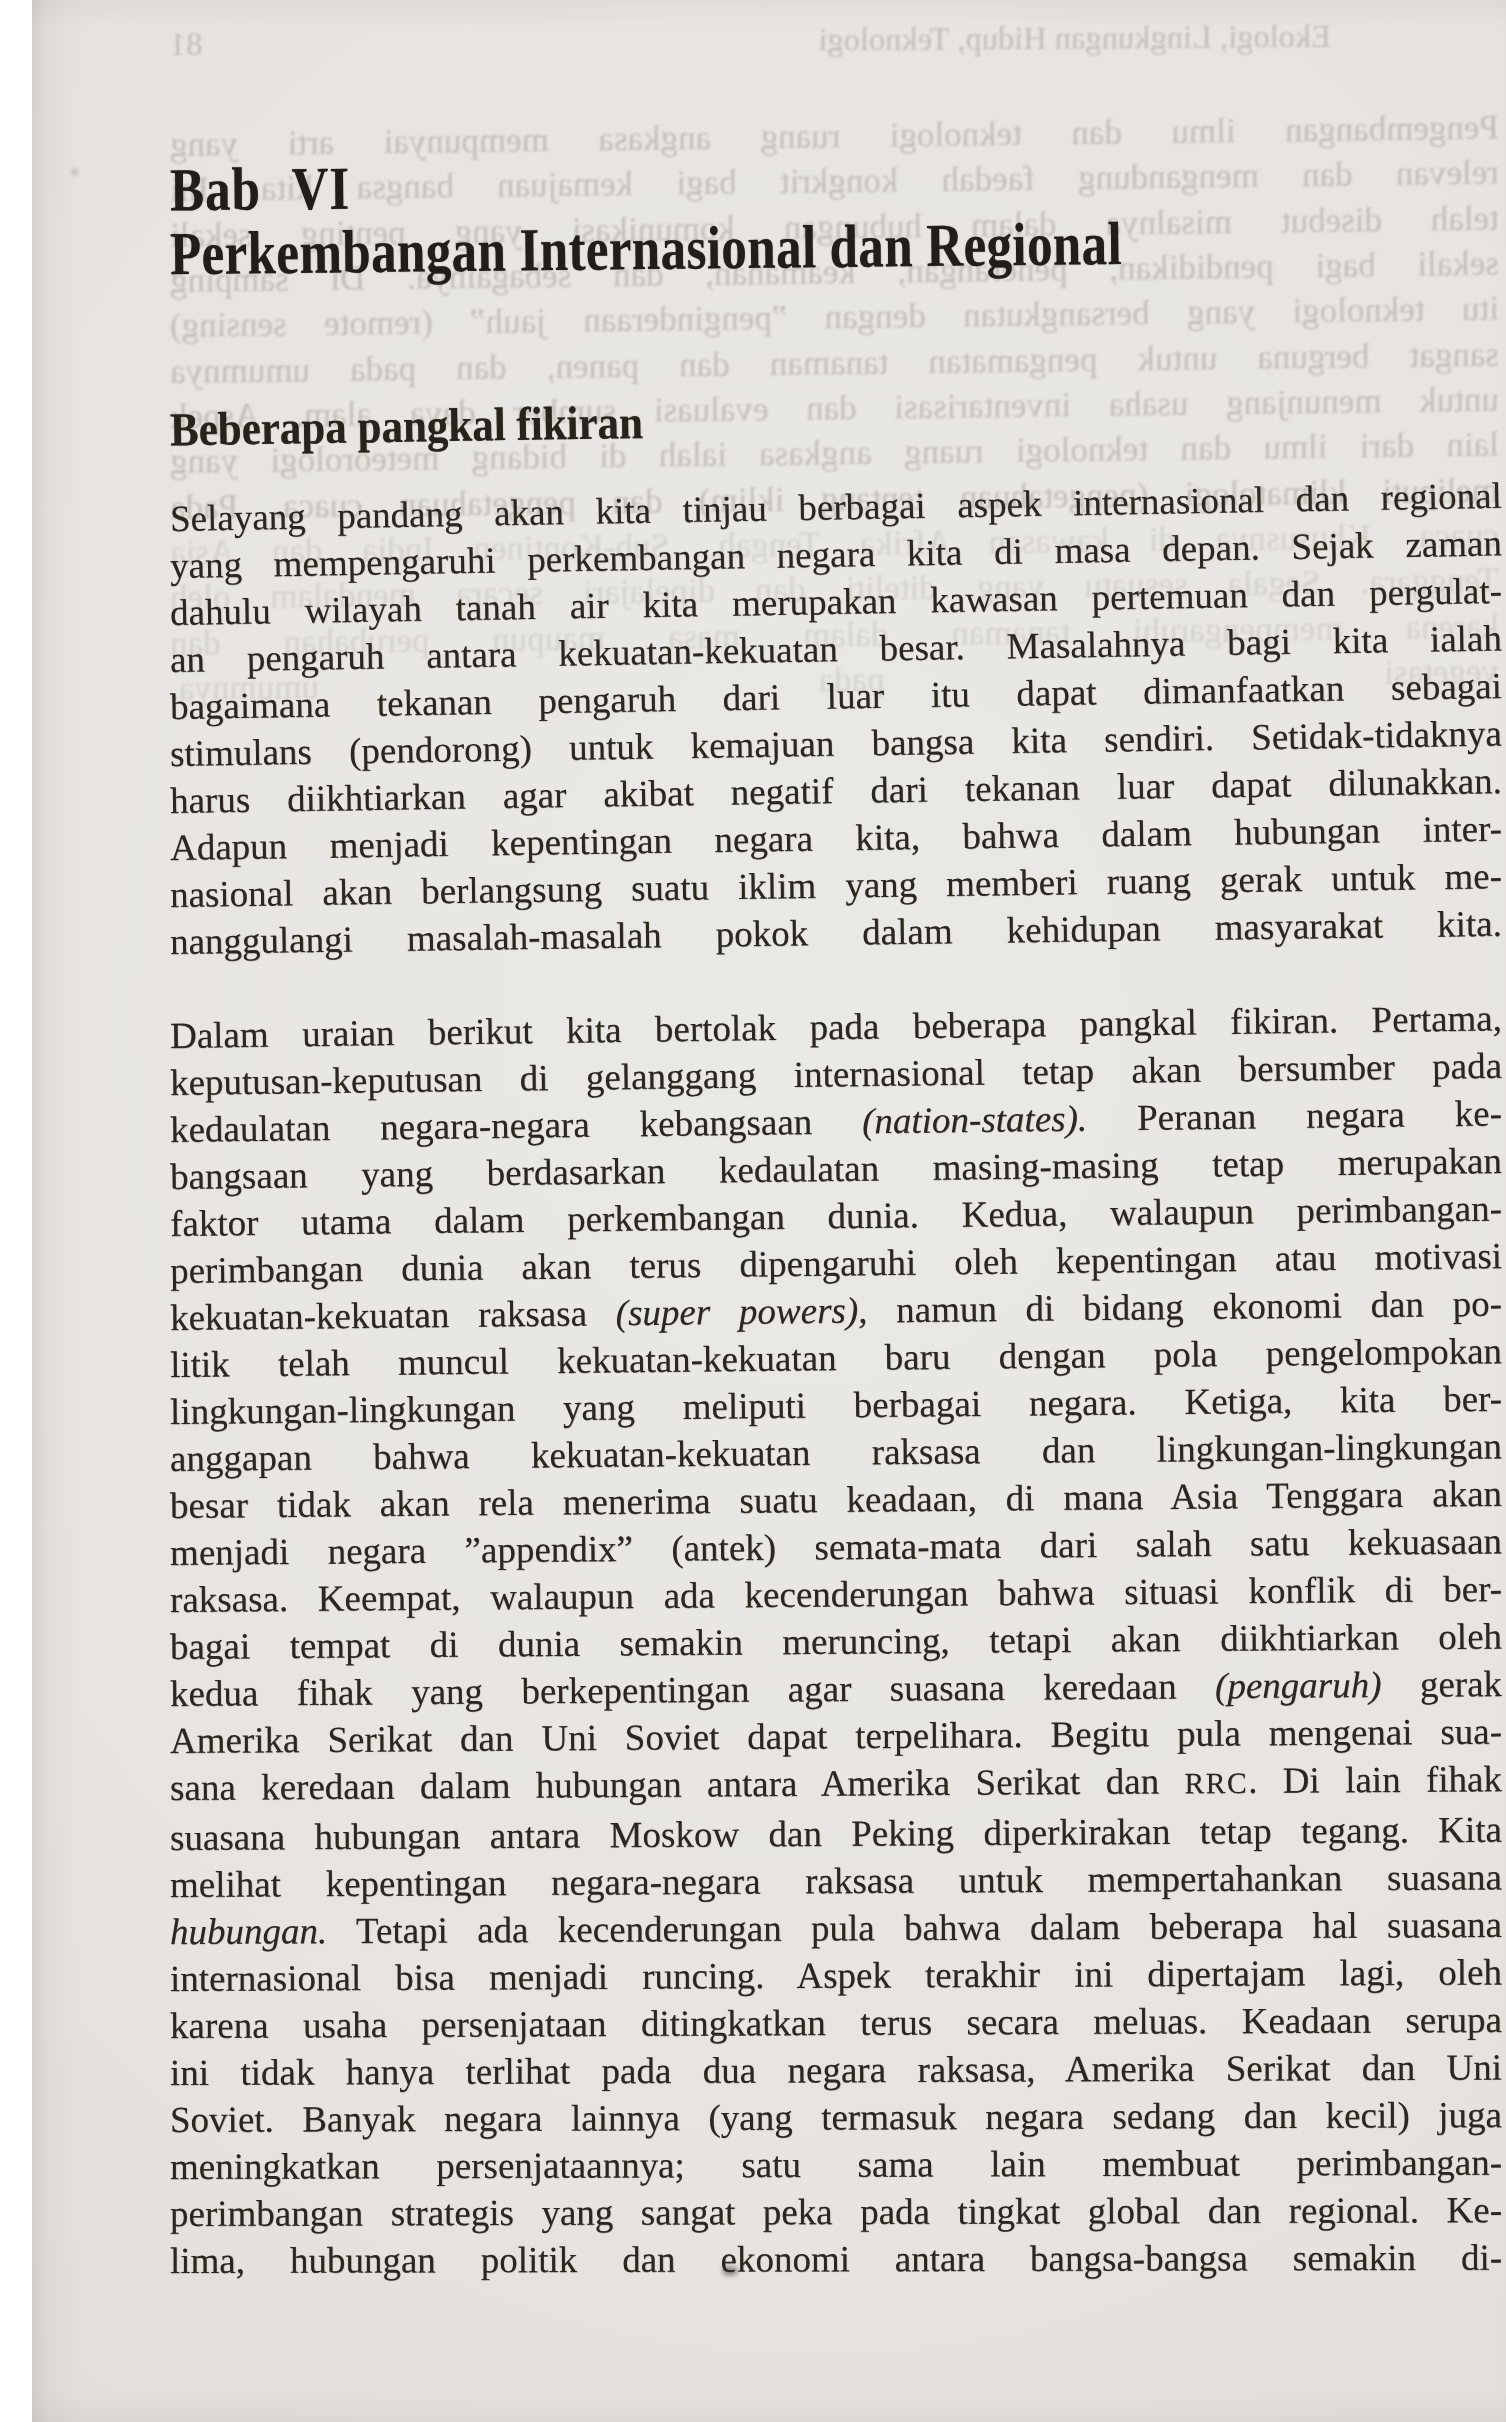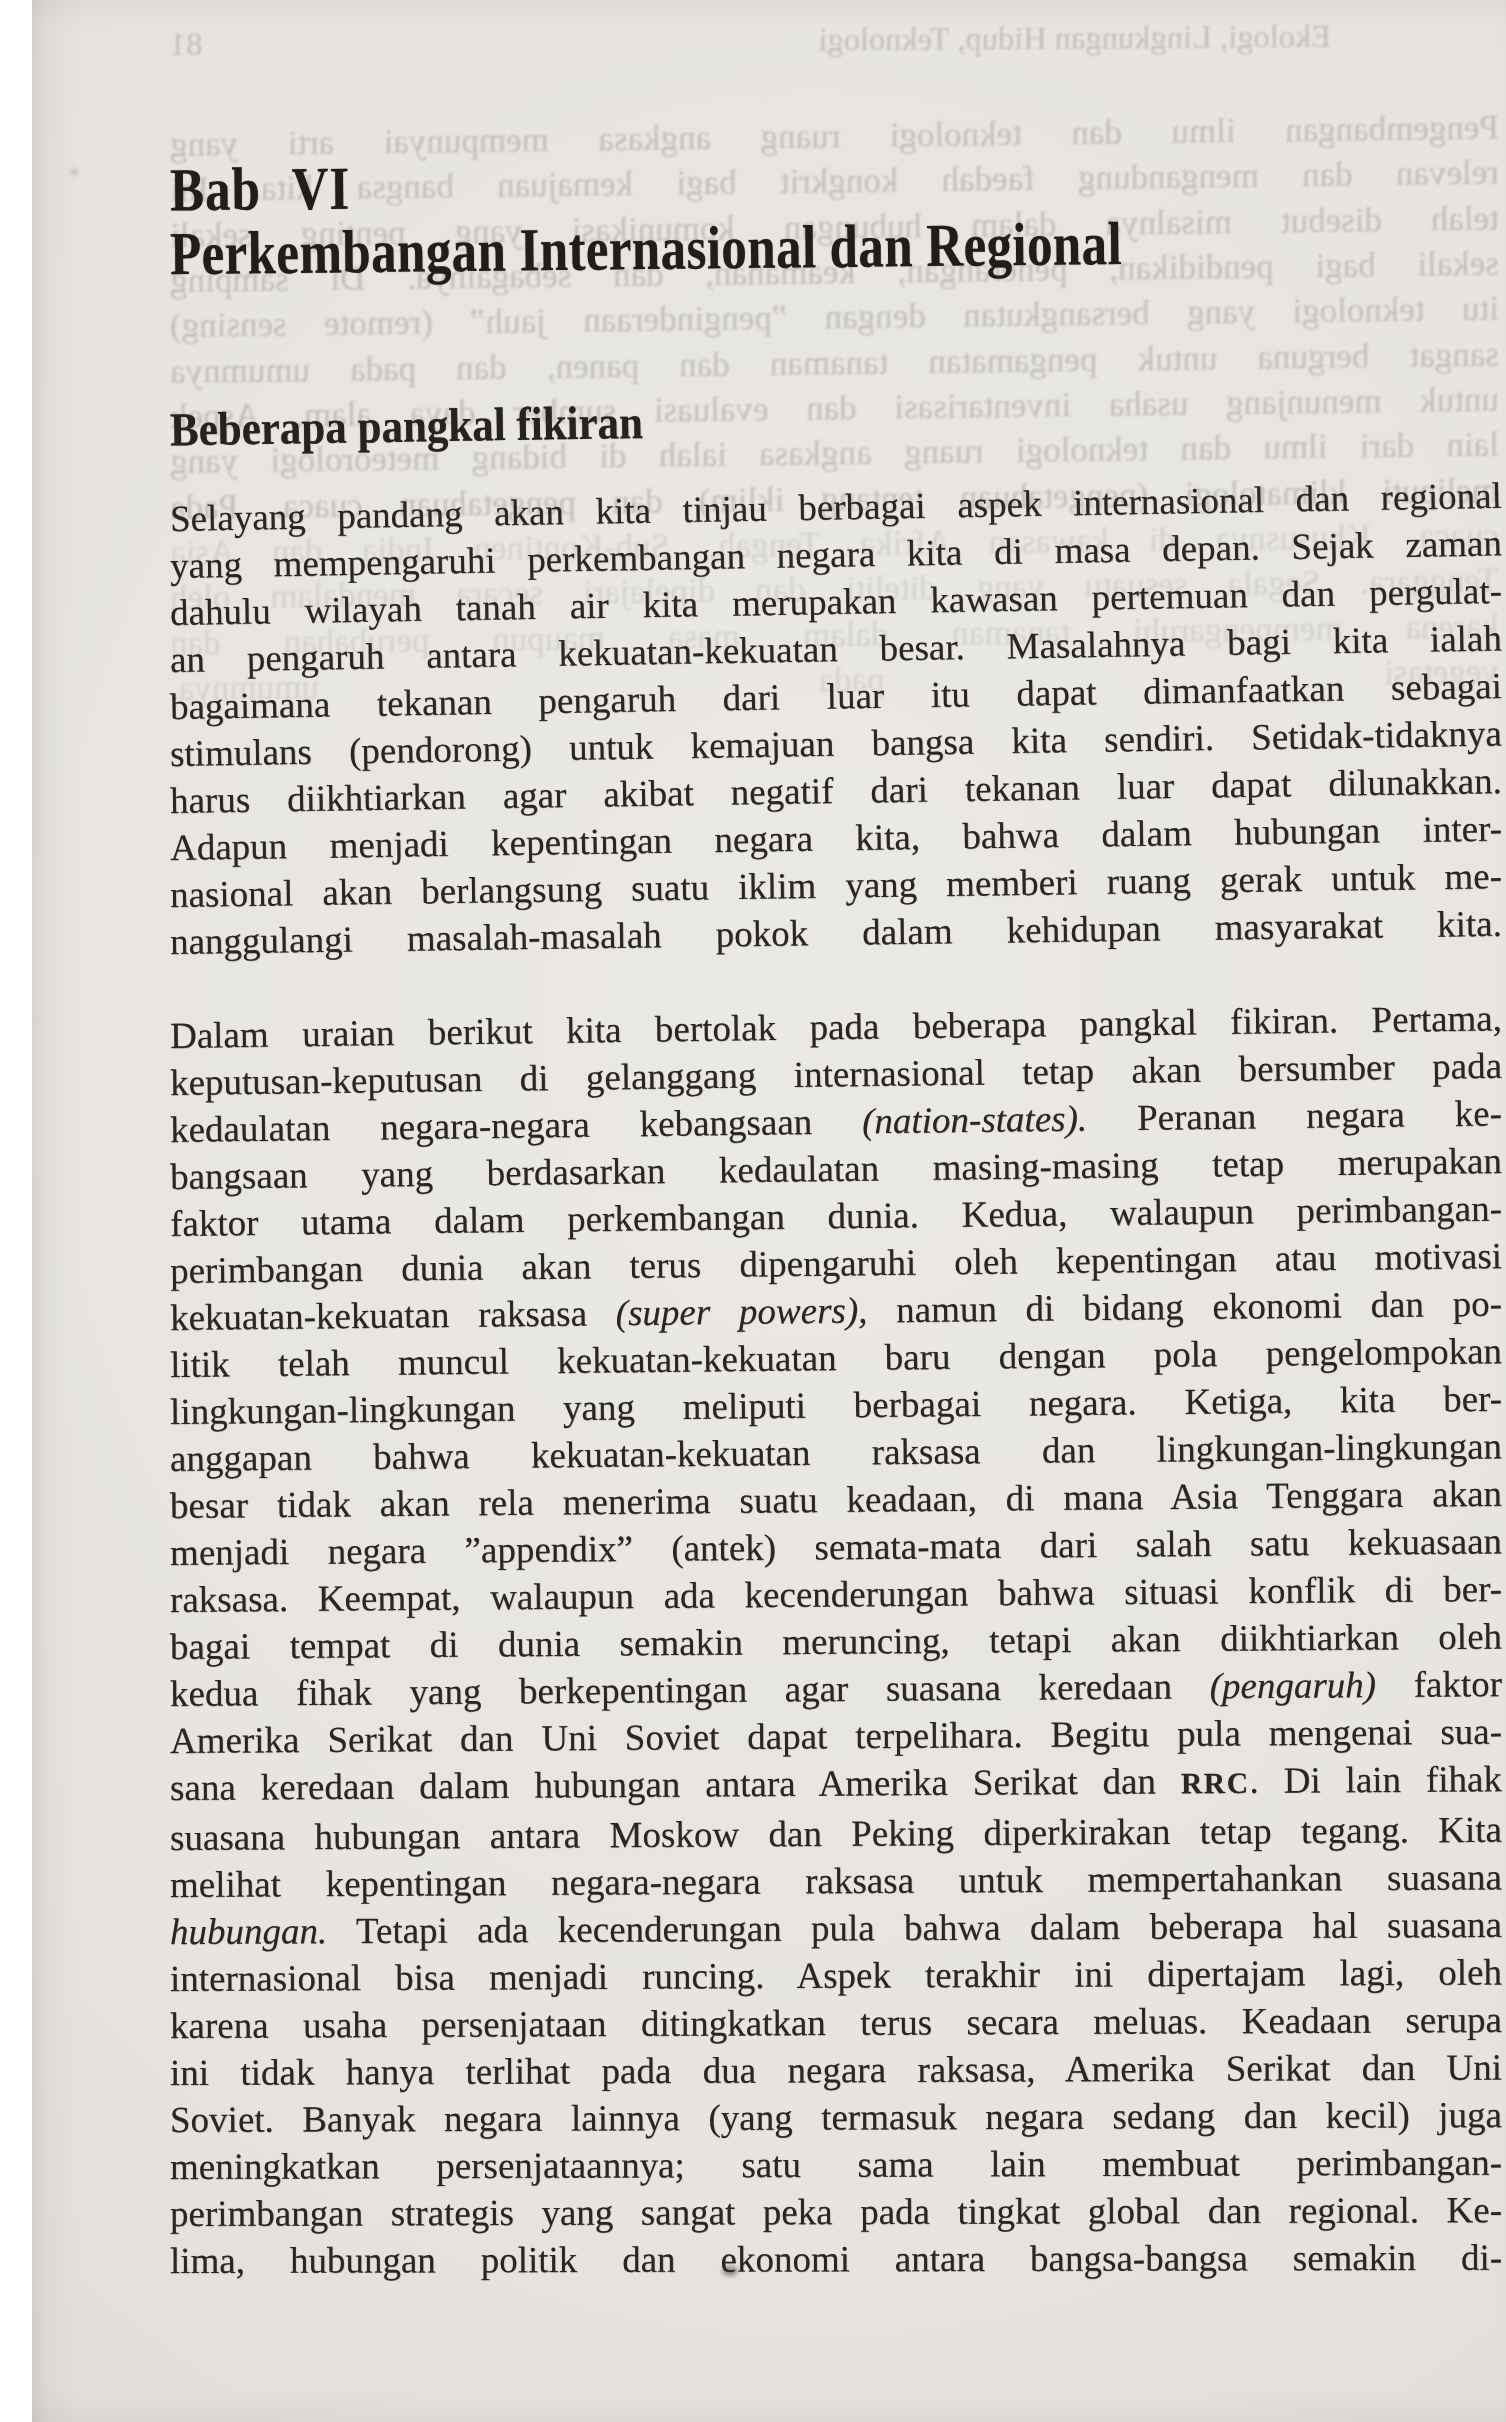--- a/index.html
+++ b/index.html
@@ -67,21 +67,21 @@
   }
   .paras { margin-top: 41px; }
   .para + .para { margin-top: 47px; }
   .line {
     font-size: 37px; line-height: 47px;
     text-align: justify; text-align-last: justify;
     transform-origin: left center;
     text-shadow: 0.3px 0.4px 0.7px rgba(46,41,34,0.55);
   }
   .it { font-style: italic; }
-  .sc { font-size: 0.8em; letter-spacing: 1.5px; font-weight: bold; }
+  .sc { font-size: 0.8em; letter-spacing: 1.5px; }
 
   .speck {
     position: absolute; border-radius: 50%;
     background: rgba(45,40,34,0.45); filter: blur(2px);
   }
 </style>
 </head>
 <body>
 
 <div class="page">
@@ -132,21 +132,21 @@
           <div class="line" style="transform: rotate(-0.665556deg);"><span>faktor utama dalam perkembangan dunia. Kedua, walaupun perimbangan-</span></div>
           <div class="line" style="transform: rotate(-0.641667deg);"><span>perimbangan dunia akan terus dipengaruhi oleh kepentingan atau motivasi</span></div>
           <div class="line" style="transform: rotate(-0.617778deg);"><span>kekuatan-kekuatan raksasa </span><span class="it">(super powers),</span><span> namun di bidang ekonomi dan po-</span></div>
           <div class="line" style="transform: rotate(-0.593889deg);"><span>litik telah muncul kekuatan-kekuatan baru dengan pola pengelompokan</span></div>
           <div class="line" style="transform: rotate(-0.57deg);"><span>lingkungan-lingkungan yang meliputi berbagai negara. Ketiga, kita ber-</span></div>
           <div class="line" style="transform: rotate(-0.546111deg);"><span>anggapan bahwa kekuatan-kekuatan raksasa dan lingkungan-lingkungan</span></div>
           <div class="line" style="transform: rotate(-0.522222deg);"><span>besar tidak akan rela menerima suatu keadaan, di mana Asia Tenggara akan</span></div>
           <div class="line" style="transform: rotate(-0.498333deg);"><span>menjadi negara ”appendix” (antek) semata-mata dari salah satu kekuasaan</span></div>
           <div class="line" style="transform: rotate(-0.474444deg);"><span>raksasa. Keempat, walaupun ada kecenderungan bahwa situasi konflik di ber-</span></div>
           <div class="line" style="transform: rotate(-0.450556deg);"><span>bagai tempat di dunia semakin meruncing, tetapi akan diikhtiarkan oleh</span></div>
-          <div class="line" style="transform: rotate(-0.426667deg);"><span>kedua fihak yang berkepentingan agar suasana keredaan </span><span class="it">(pengaruh)</span><span> faktor</span></div>
+          <div class="line" style="transform: rotate(-0.426667deg);"><span>kedua fihak yang berkepentingan agar suasana keredaan </span><span class="it">(pengaruh)</span><span> gerak</span></div>
           <div class="line" style="transform: rotate(-0.402778deg);"><span>Amerika Serikat dan Uni Soviet dapat terpelihara. Begitu pula mengenai sua-</span></div>
           <div class="line" style="transform: rotate(-0.378889deg);"><span>sana keredaan dalam hubungan antara Amerika Serikat dan </span><span class="sc">RRC</span><span>. Di lain fihak</span></div>
           <div class="line" style="transform: rotate(-0.355deg);"><span>suasana hubungan antara Moskow dan Peking diperkirakan tetap tegang. Kita</span></div>
           <div class="line" style="transform: rotate(-0.331111deg);"><span>melihat kepentingan negara-negara raksasa untuk mempertahankan suasana</span></div>
           <div class="line" style="transform: rotate(-0.307222deg);"><span class="it">hubungan.</span><span> Tetapi ada kecenderungan pula bahwa dalam beberapa hal suasana</span></div>
           <div class="line" style="transform: rotate(-0.283333deg);"><span>internasional bisa menjadi runcing. Aspek terakhir ini dipertajam lagi, oleh</span></div>
           <div class="line" style="transform: rotate(-0.259444deg);"><span>karena usaha persenjataan ditingkatkan terus secara meluas. Keadaan serupa</span></div>
           <div class="line" style="transform: rotate(-0.235556deg);"><span>ini tidak hanya terlihat pada dua negara raksasa, Amerika Serikat dan Uni</span></div>
           <div class="line" style="transform: rotate(-0.211667deg);"><span>Soviet. Banyak negara lainnya (yang termasuk negara sedang dan kecil) juga</span></div>
           <div class="line" style="transform: rotate(-0.187778deg);"><span>meningkatkan persenjataannya; satu sama lain membuat perimbangan-</span></div>

